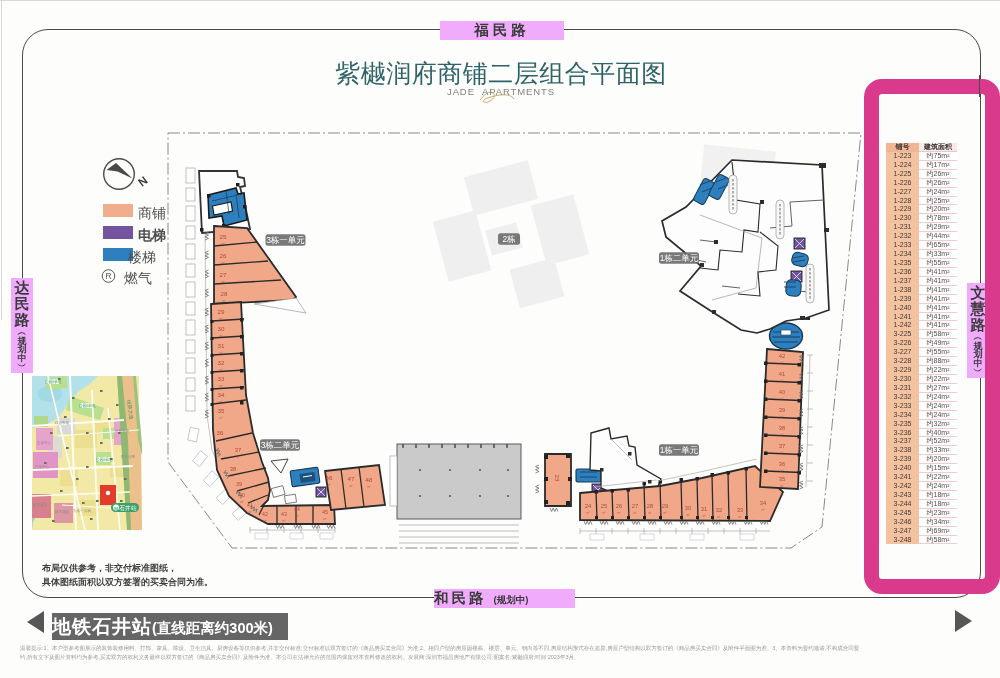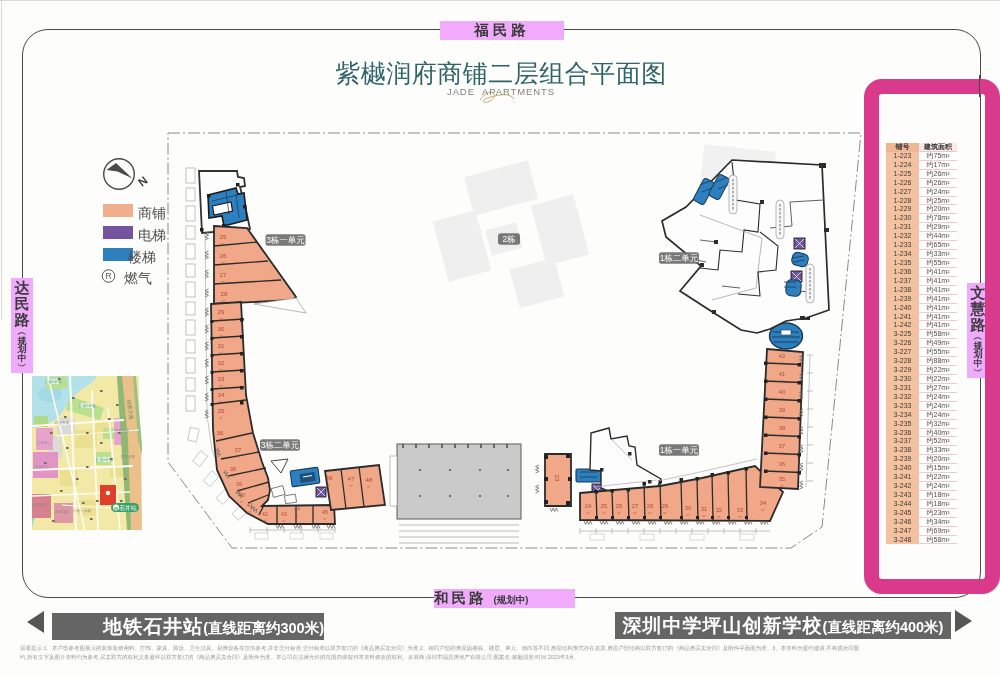--- a/index.html
+++ b/index.html
@@ -29,21 +29,21 @@
 #tbl .c1{width:33px;background:#f3c3a1;text-align:center;color:#443a33;}
 #tbl .c2{width:38px;background:#fff;border-bottom:0.5px solid #f0cccc;text-align:center;color:#4f4f4f;}
 #tbl .hd .c1{background:#f0b694;font-weight:bold;font-size:7px;color:#333;}
 #tbl .hd .c2{background:#fbe9e7;font-weight:bold;font-size:7px;color:#333;border-bottom:0.5px solid #e8c8c8;}
 
 #pink{left:864px;top:79px;width:136px;height:515px;border:15px solid #d93a8c;border-radius:18px;z-index:35;}
 
 .bar{background:#656565;color:#fff;height:27px;line-height:27px;white-space:nowrap;z-index:6;}
 .bar .big{font-size:19px;font-weight:bold;letter-spacing:1px;}
 .bar .sm2{font-size:14.5px;font-weight:bold;}
-#bar1{left:52px;top:613px;width:272px;text-align:right;}
+#bar1{left:52px;top:613px;width:236px;text-align:left;}
 #bar2{left:615px;top:612px;width:336px;text-align:center;}
 .tri{width:0;height:0;z-index:6;}
 #tri1{left:27px;top:611px;border-top:11px solid transparent;border-bottom:11px solid transparent;border-right:17px solid #565656;}
 #tri2{left:955px;top:610px;border-top:11px solid transparent;border-bottom:11px solid transparent;border-left:17px solid #565656;}
 
 .fp{color:#9a9a9a;font-size:5.5px;line-height:4.5px;white-space:nowrap;z-index:6;transform-origin:0 0;}
 
 #mapcap{left:42px;top:562px;font-size:9px;color:#3f3f3f;line-height:13.5px;z-index:6;font-weight:bold;}
 .edge{background:#d9d9d9;z-index:1;}
 </style></head>
@@ -73,21 +73,21 @@
       <div class="sc">中</div>
       <div class="sc">︶</div>
     </div>
   <div class="abs" id="title">紫樾润府商铺二层组合平面图</div>
   <div class="abs" id="subtitle">JADE&nbsp;&nbsp;APARTMENTS</div>
 
   <div class="abs sw" style="left:103px;top:204px;background:#f0ae8c;"></div>
   <div class="abs sw" style="left:103px;top:226px;background:#74549e;"></div>
   <div class="abs sw" style="left:103px;top:248px;background:#2e7fbe;"></div>
   <div class="abs lg" style="left:138px;top:205px;">商铺</div>
-  <div class="abs lg" style="left:138px;top:227px;">电梯</div>
+  <div class="abs lg" style="left:138px;top:227px;font-weight:bold;">电梯</div>
   <div class="abs lg" style="left:128px;top:249px;">楼梯</div>
   <div class="abs lg" style="left:124px;top:270px;">燃气</div>
 
   <svg class="abs" id="plan" style="left:0;top:0;z-index:4;" width="1000" height="678" viewBox="0 0 1000 678">
       <defs>
         <path id="zz" d="M0,0 l1.6,3.5 l1.6,-3.5 l1.6,3.5 l1.6,-3.5 l1.6,3.5" stroke="#6a6a6a" stroke-width="0.8" fill="none"></path>
       </defs>
 <path d="M168,133 H861 L822,527 L791,548 H232 L168,462 Z" fill="none" stroke="#8a8a8a" stroke-width="1" stroke-dasharray="12 3 2 3"></path>
 <g fill="#efefef">
         <rect x="468" y="168" width="66" height="40" transform="rotate(-15 501.0 188.0)"></rect>
@@ -755,17 +755,17 @@
         <div class="c1">3-248</div>
         <div class="c2">约58m²</div>
       </div>
     </div>
   <div class="abs road" id="rdbot">和民路 <span class="sm">(规划中)</span></div>
   <div class="abs" id="pink"></div>
   <div class="abs" style="left:978.5px;top:75px;width:1.5px;height:22px;background:#4a4a4a;z-index:36;"></div>
 
   <div class="abs tri" id="tri1"></div>
   <div class="abs bar" id="bar1"><span class="big">地铁石井站</span><span class="sm2">(直线距离约300米)</span></div>
-  <div class="abs bar" id="bar2"><span class="big">深圳中学坪山创新学校</span><span class="sm2">(直线距离约400米)</span></div>
   <div class="abs tri" id="tri2"></div>
+  <div class="abs" id="mapcap">布局仅供参考，非交付标准图纸，<br>具体图纸面积以双方签署的买卖合同为准。</div>
   <div class="abs fp" style="left:20px;top:646px;">温馨提示:1、本户型参考图展示的装饰装修用料、打饰、家具、陈设、卫生洁具、厨房设备等仅供参考,并非交付标准;交付标准以双方签订的《商品房买卖合同》为准;2、相同户型的房屋因楼栋、楼层、单元、朝向等不同,房屋结构形式存在差异,房屋户型结构以双方签订的《商品房买卖合同》及附件平面图为准。3、本资料为要约邀请,不构成合同要</div>
   <div class="abs fp" style="left:20px;top:655px;">约,所有文字及图片资料均为参考,买卖双方的权利义务最终以双方签订的《商品房买卖合同》及附件为准。本公司在法律允许的范围内保留对本资料修改的权利。发展商:深圳市福昌房地产有限公司;图案名:紫樾润府;时间:2023年3月。</div>
 </div>
 
 </body></html>

